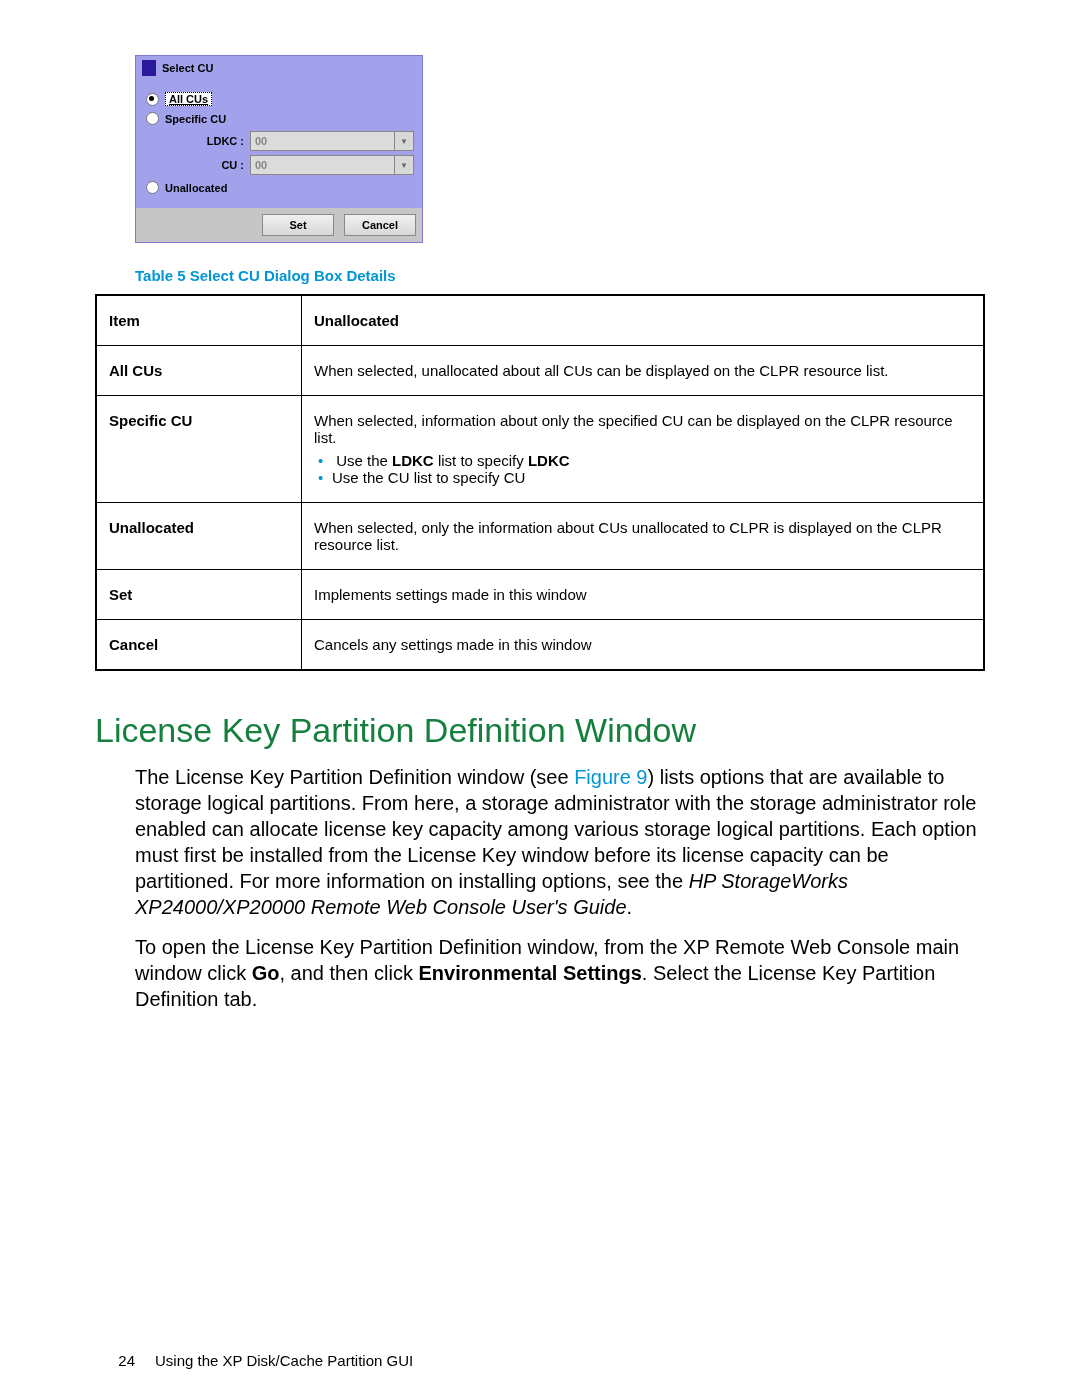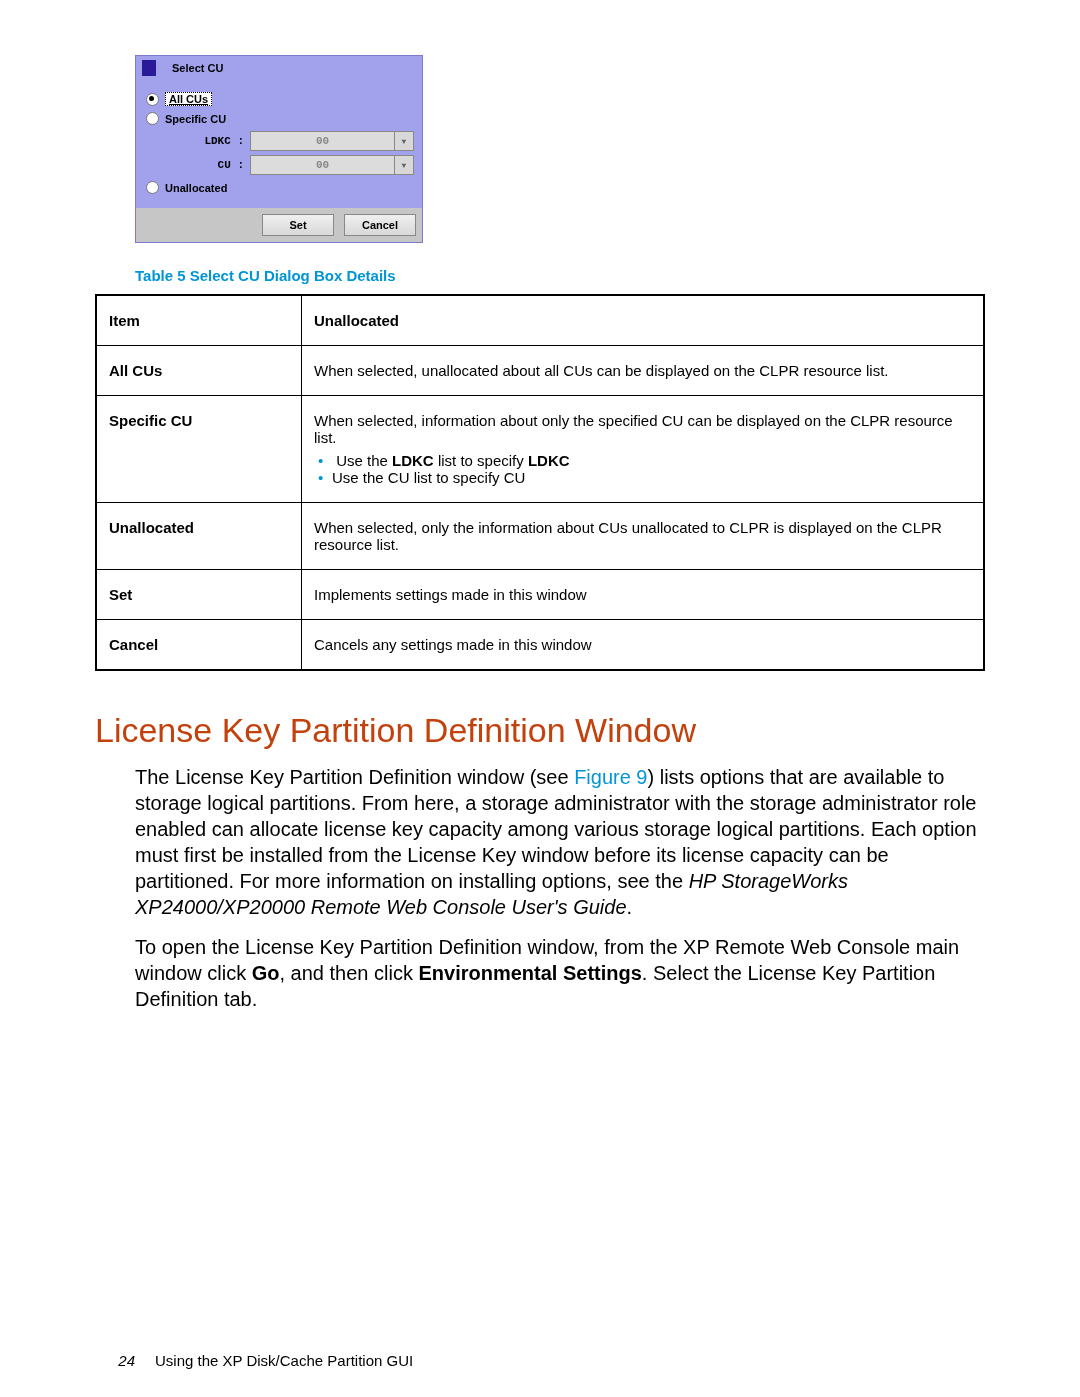--- a/index.html
+++ b/index.html
@@ -22,21 +22,21 @@
     border: 1px solid #7a7ad0;
     background: #c6c6c6;
     font-size: 11px;
   }
   .dialog-title {
     background: #a1a1ec;
     padding: 4px 6px;
     font-weight: bold;
     display: flex;
     align-items: center;
-    gap: 16px;
+    gap: 6px;
   }
   .title-block {
     width: 14px;
     height: 16px;
     background: #2a1a9a;
     display: inline-block;
   }
   .dialog-body {
     background: #a1a1ec;
     padding: 6px 8px 8px 8px;
@@ -62,40 +62,38 @@
     border: 1px dotted #000;
     padding: 0 3px;
     text-decoration: underline;
   }
   .field-row {
     display: flex;
     align-items: center;
     gap: 6px;
     margin: 4px 0 4px 40px;
     font-weight: bold;
-    font-family: Liberation Mono, monospace;
   }
   .field-label {
     width: 60px;
     text-align: right;
   }
   .combo {
     flex: 1;
     display: flex;
     align-items: center;
     border: 1px solid #888;
     background: #dcdcdc;
     height: 18px;
   }
   .combo-input {
     flex: 1;
     padding: 0 4px;
     color: #888;
     font-size: 11px;
-    text-align: center;
   }
   .combo-arrow {
     width: 18px; height: 18px;
     border-left: 1px solid #888;
     background: #d8d8d8;
     display: flex; align-items: center; justify-content: center;
     color: #666;
     font-size: 8px;
   }
   .dialog-buttons {
@@ -143,41 +141,41 @@
     list-style: none;
   }
   ul.bullets li::before {
     content: "•";
     color: #0096d6;
     display: inline-block;
     width: 14px;
     margin-left: -14px;
   }
   h2.section {
-    color: #c2410c;
+    color: #15803d;
     font-weight: normal;
     font-size: 34px;
     margin: 40px 0 14px 0;
   }
   .body-text {
     font-size: 20px;
     line-height: 1.3;
     margin: 0 0 14px 40px;
   }
   .link { color: #0096d6; }
   .italic { font-style: italic; }
   .footer {
     position: relative;
     margin-top: 340px;
     font-size: 15px;
     display: flex;
     gap: 20px;
     align-items: baseline;
   }
-  .page-num { width: 40px; text-align: right; font-style: italic; }
+  .page-num { width: 40px; text-align: right; }
 </style>
 </head>
 <body>
 
 <div class="page">
 
   <div class="dialog-wrap">
     <div class="dialog">
       <div class="dialog-title">
         <span class="title-block"></span>

